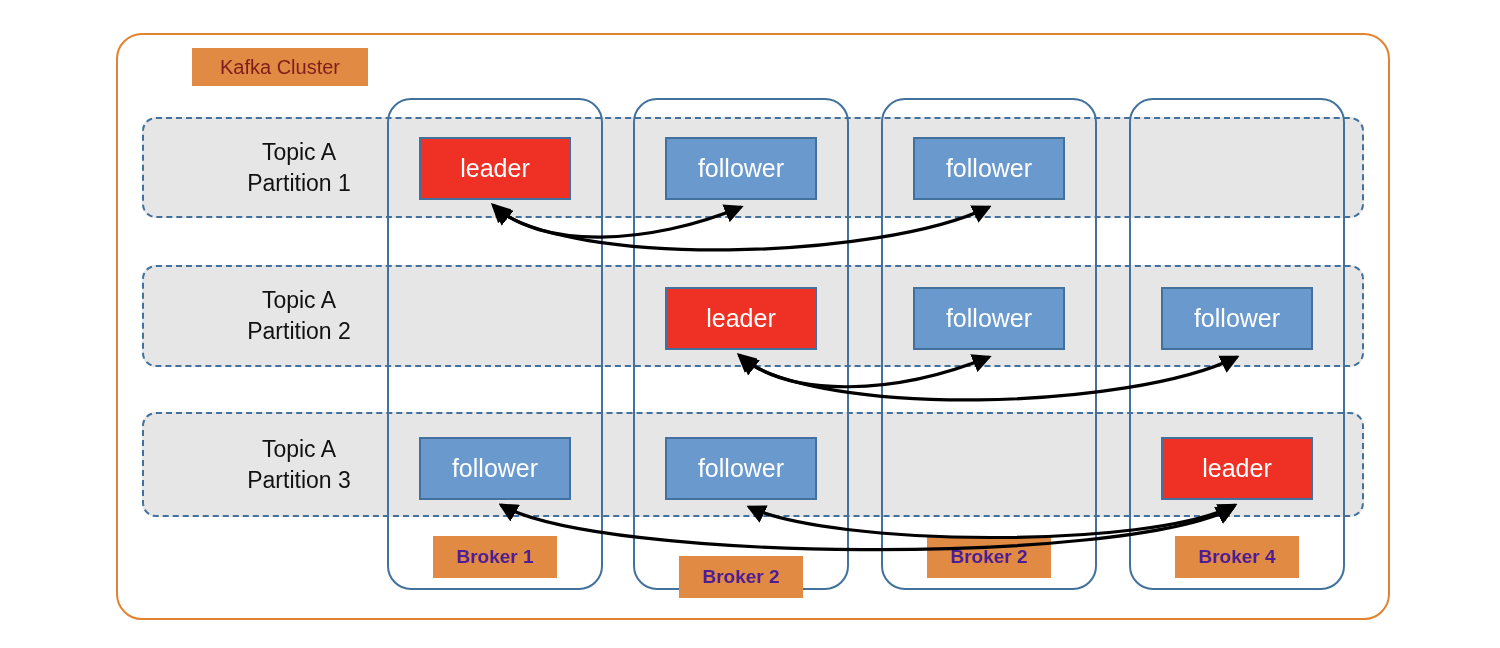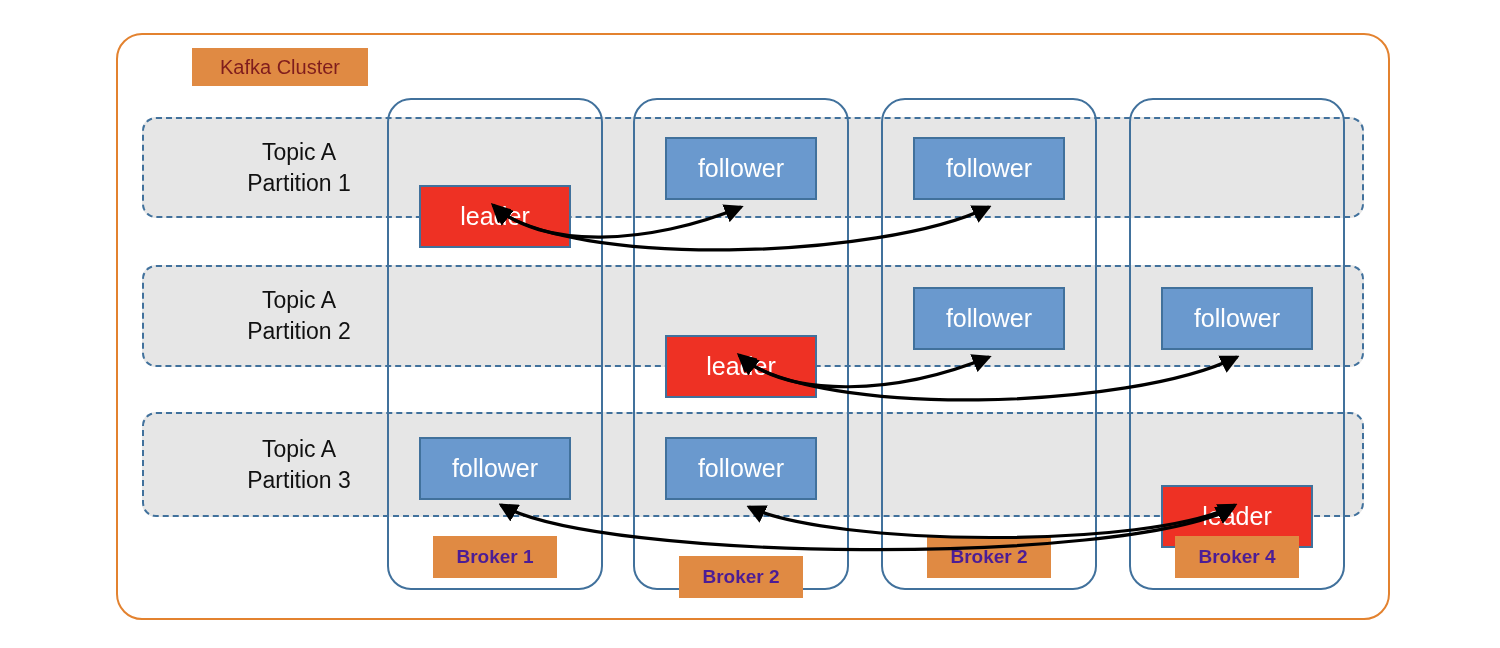--- a/index.html
+++ b/index.html
@@ -114,21 +114,21 @@
     border: 2px solid #41719C;
     box-sizing: border-box;
     display: flex;
     align-items: center;
     justify-content: center;
     color: #ffffff;
     font-size: 25px;
     z-index: 5;
     white-space: nowrap;
   }
-  .replica.leader   { background: #EE3124; margin-top: 48px; }
+  .replica.leader   { background: #EE3124; }
   .replica.follower { background: #6A99CE; }
 
   
   .arrows {
     position: absolute;
     left: 0;
     top: 0;
     width: 1500px;
     height: 648px;
     z-index: 8;

